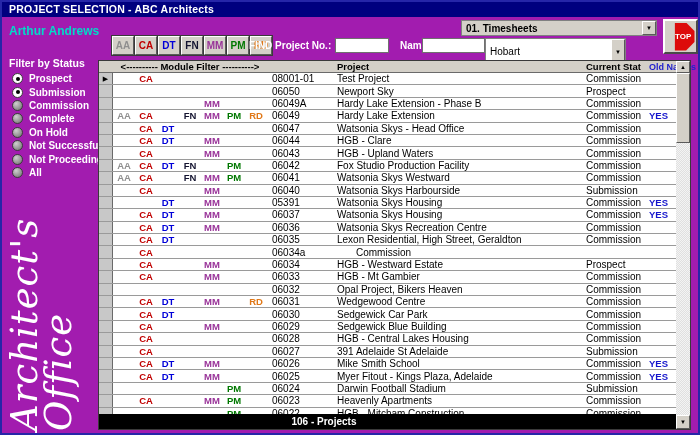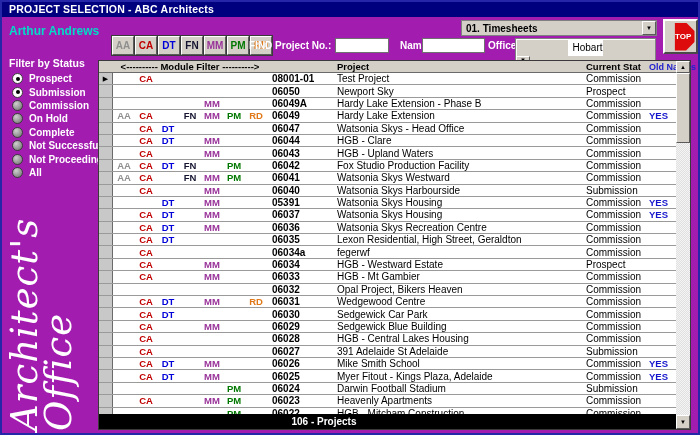--- a/index.html
+++ b/index.html
@@ -14,36 +14,36 @@
     background:#00007f; color:#fff; font-size:10.5px; font-weight:bold;
     line-height:15px; padding-left:7px; letter-spacing:.2px;
   }
   .username{
     position:absolute; left:7px; top:22px; color:#00dcc8;
     font-size:12px; font-weight:bold;
   }
   
   .combo{
     position:absolute; background:#d4d0c8; border:1px solid #808080;
-    box-shadow:inset 1px 1px 0 #fff; display:flex; align-items:center;
+    box-shadow:inset 1px 1px 0 #fff; display:flex; align-items:flex-end;
   }
   .combo .combo-text{
     flex:1; font-size:10px; color:#000; padding-left:4px;
     white-space:nowrap; overflow:hidden; background:#d4d0c8; height:100%;
     display:flex; align-items:center;
   }
   .combo.white .combo-text{ background:#fff; }
   .combo .drop-btn{
     width:14px; align-self:stretch; background:#d4d0c8;
     border:1px solid; border-color:#fff #5a5a5a #5a5a5a #fff;
     font-size:6px; color:#000; display:flex; align-items:center; justify-content:center;
   }
   .nav-combo{ left:459px; top:18px; width:196px; height:16px; }
   .nav-combo .combo-text{ font-weight:bold; }
-  .office-combo{ left:513px; top:36px; width:141px; height:27px;flex-direction:column; }
+  .office-combo{ left:483px; top:36px; width:141px; height:27px; }
   
   .stop-btn{
     position:absolute; left:661px; top:17px; width:35px; height:35px;
     background:#d4d0c8; border:2px solid; border-color:#fff #4a4a4a #4a4a4a #fff;
     display:flex; align-items:center; justify-content:center;
   }
   .stop-sign{
     width:28px; height:28px; background:#dd0b0b; color:#fff;
     clip-path:polygon(30% 0,70% 0,100% 30%,100% 70%,70% 100%,30% 100%);
     display:flex; align-items:center; justify-content:center;
@@ -107,21 +107,21 @@
   }
   .trow{
     display:flex; height:12.4px; background:#fff; border-bottom:1px solid #9a9a9a;
     font-size:10px; align-items:center;
   }
   .c-sel{
     width:14px; align-self:stretch; background:#c8c8c8; border-right:1px solid #6a6a6a;
     font-size:7px; line-height:11px; text-align:center; color:#000;
   }
   .c-mod{ width:22px; text-align:center; font-weight:bold; font-size:9.5px; }
-  .c-num{ width:66px; font-weight:bold; padding-left:5px; }
+  .c-num{ width:66px; font-weight:normal; padding-left:5px; }
   .c-name{ width:230px; padding-left:4px; white-space:nowrap; overflow:hidden; }
   .c-stat{ width:86px; padding-left:23px; white-space:nowrap; }
   .c-old{ width:29px; text-align:left; font-weight:bold; color:#1515cc; font-size:9.5px; }
   
   .statusbar{
     position:absolute; left:0; bottom:0; width:579px; height:15px; background:#000;
   }
   .statusbar .count{
     position:absolute; left:225px; top:0; transform:translateX(-50%);
     color:#fff; font-size:10px; font-weight:bold; line-height:15px;
@@ -197,25 +197,25 @@
       <div class="radio-row sel">
         <div class="rcirc"></div>
         <span>Submission</span>
       </div>
       <div class="radio-row">
         <div class="rcirc"></div>
         <span>Commission</span>
       </div>
       <div class="radio-row">
         <div class="rcirc"></div>
+        <span>Complete</span>
+      </div>
+      <div class="radio-row">
+        <div class="rcirc"></div>
         <span>On Hold</span>
-      </div>
-      <div class="radio-row">
-        <div class="rcirc"></div>
-        <span>Complete</span>
       </div>
       <div class="radio-row">
         <div class="rcirc"></div>
         <span>Not Successful</span>
       </div>
       <div class="radio-row">
         <div class="rcirc"></div>
         <span>Not Proceeding</span>
       </div>
       <div class="radio-row">
@@ -438,21 +438,20 @@
         <div class="trow">
           <div class="c-sel"></div>
           <div class="c-mod"></div>
           <div class="c-mod" style="color: rgb(192, 0, 0);">CA</div>
           <div class="c-mod"></div>
           <div class="c-mod"></div>
           <div class="c-mod"></div>
           <div class="c-mod"></div>
           <div class="c-mod"></div>
           <div class="c-num">06034a</div>
-          <div class="c-name">fegerwf</div>
           <div class="c-stat">Commission</div>
           <div class="c-old"></div>
         </div>
         <div class="trow">
           <div class="c-sel"></div>
           <div class="c-mod"></div>
           <div class="c-mod" style="color: rgb(192, 0, 0);">CA</div>
           <div class="c-mod"></div>
           <div class="c-mod"></div>
           <div class="c-mod" style="color: rgb(153, 51, 153);">MM</div>

